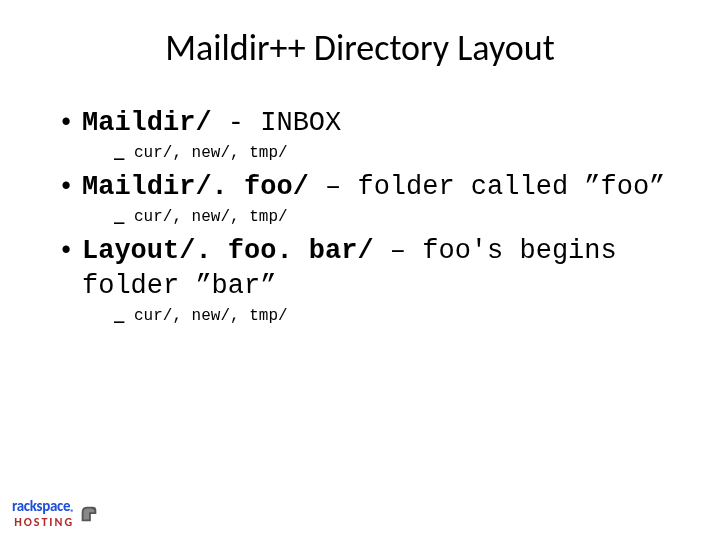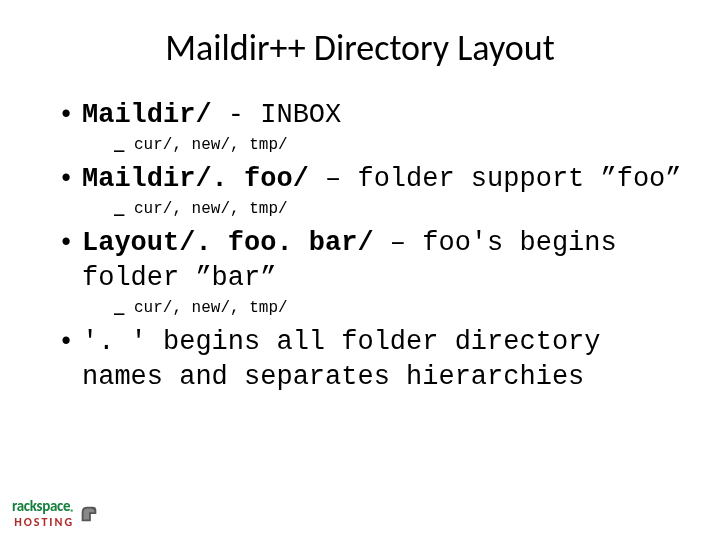--- a/index.html
+++ b/index.html
@@ -9,21 +9,21 @@
     background: #fff;
     color: #000;
     position: relative;
     padding: 20px 30px;
   }
   .title {
     font-size: 36px;
     font-weight: 400;
     text-align: center;
     margin-top: 6px;
-    margin-bottom: 28px;
+    margin-bottom: 36px;
   }
   ul.level1 {
     list-style: none;
     padding-left: 28px;
   }
   ul.level1 > li {
     font-size: 27px;
     line-height: 1.3;
     margin-bottom: 2px;
     position: relative;
@@ -93,21 +93,21 @@
   }
   .footer-right .brand {
     display: flex;
     flex-direction: column;
     align-items: flex-end;
     line-height: 1;
   }
   .footer-right .brand-name {
     font-weight: 700;
     font-size: 15px;
-    color: #15803d;
+    color: #1d4ed8;
     letter-spacing: -0.3px;
   }
   .footer-right .brand-sub {
     font-size: 12px;
     color: #b02a2a;
     letter-spacing: 2px;
     font-weight: 700;
   }
   .footer-right .logo {
     width: 22px;
@@ -120,33 +120,30 @@
 <h1 class="title">Maildir++ Directory Layout</h1>
 
 <ul class="level1">
   <li>
     <span class="bold">Maildir/</span><span> - INBOX</span>
     <ul class="level2">
       <li>cur/, new/, tmp/</li>
     </ul>
   </li>
   <li>
-    <span class="bold">Maildir/. foo/</span><span> – folder support ”foo”</span>
+    <span class="bold">Maildir/. foo/</span><span> – folder called ”foo”</span>
     <ul class="level2">
       <li>cur/, new/, tmp/</li>
     </ul>
   </li>
   <li>
     <span class="bold">Layout/. foo. bar/</span><span> – foo's begins folder ”bar”</span>
     <ul class="level2">
       <li>cur/, new/, tmp/</li>
     </ul>
-  </li>
-  <li>
-    <span>'. ' begins all folder directory names and separates hierarchies</span>
   </li>
 </ul>
 
 <div class="footer">
   <div class="footer-right">
     <div class="brand">
       <div class="brand-name"><span>rackspace</span><sub style="font-size:8px;">®</sub></div>
       <div class="brand-sub">HOSTING</div>
     </div>
     <svg class="logo" viewBox="0 0 24 24">

